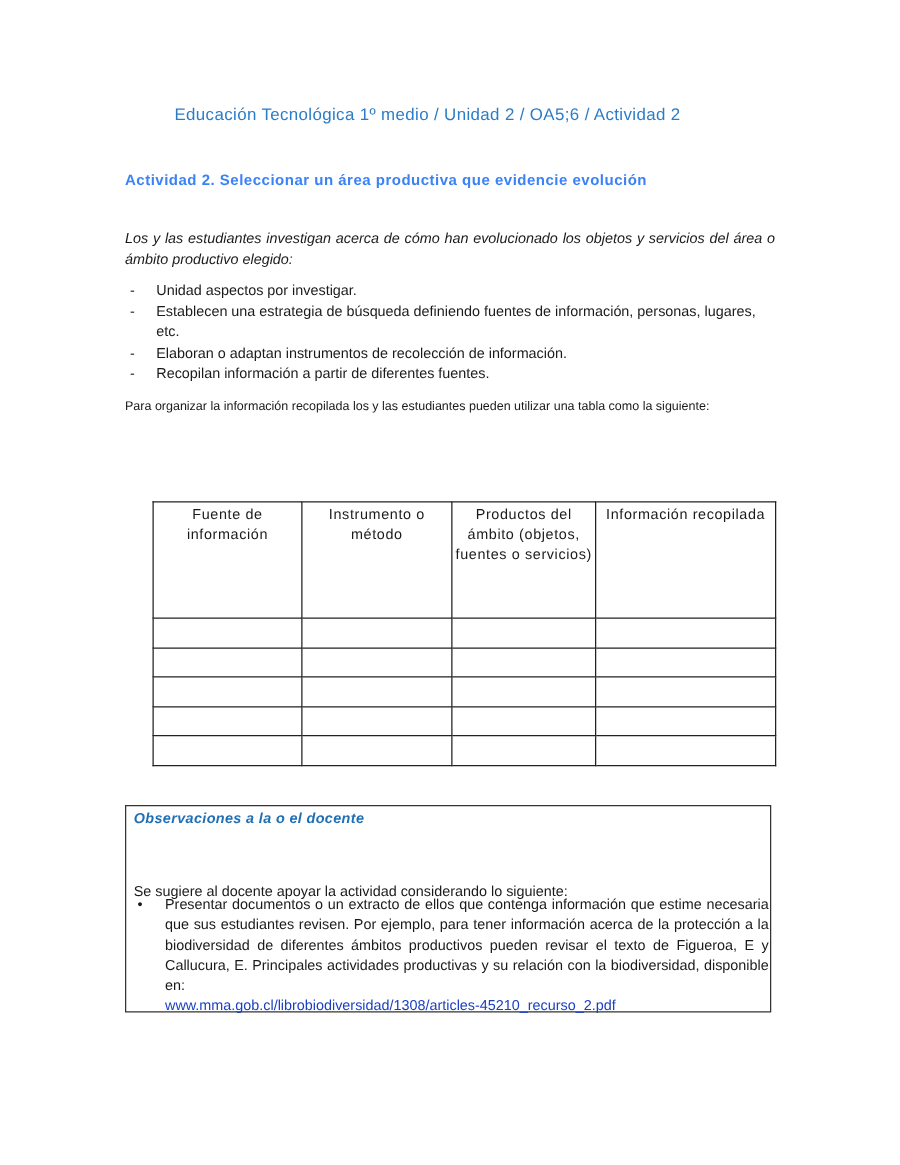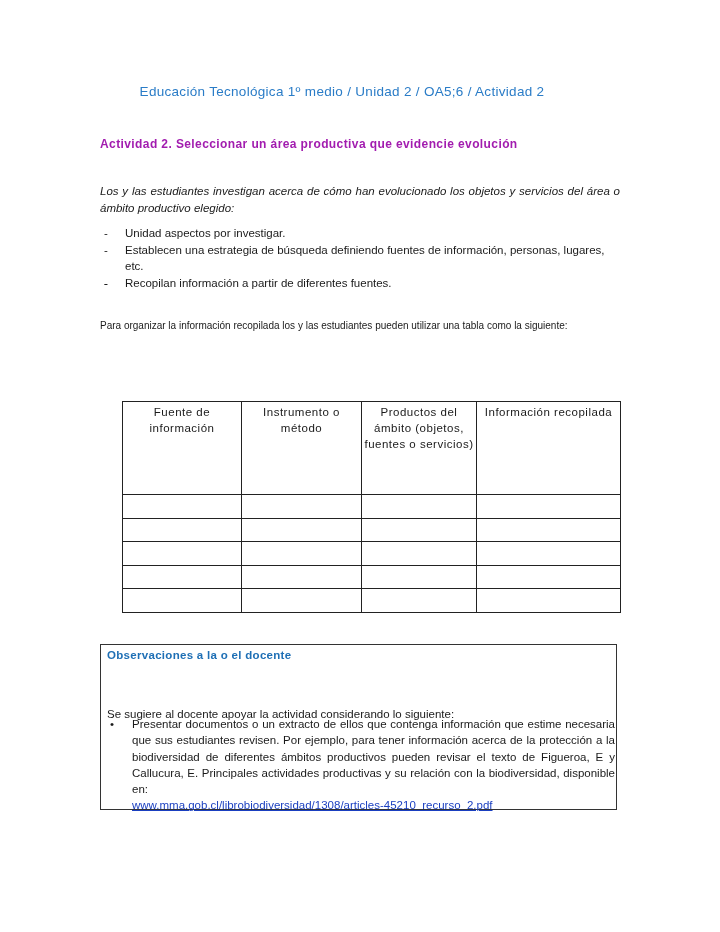--- a/index.html
+++ b/index.html
@@ -1,60 +1,60 @@
 <!DOCTYPE html>
 <html><head>
 <meta charset="utf-8">
 <style>
   html, body { margin: 0; padding: 0; background: #ffffff; }
   body { width: 720px; height: 932px; position: relative; overflow: hidden;
          font-family: "Liberation Sans", "DejaVu Sans", sans-serif; color: #1a1a1a; }
   .page-header { position: absolute; top: 84px; left: 0; width: 684px; text-align: center;
                  font-size: 13.5px; color: #2a7cc7; letter-spacing: 0.3px; }
   .activity-title { position: absolute; top: 137px; left: 100px; font-size: 12px; font-weight: bold;
-                    color: #a21caf; letter-spacing: 0.4px; }
+                    color: #3b82f6; letter-spacing: 0.4px; }
   .intro { position: absolute; top: 183px; left: 100px; width: 520px; font-size: 11.5px; line-height: 16.5px;
            text-align: justify; font-style: italic; }
   .bullets { position: absolute; top: 225px; left: 100px; width: 520px; margin: 0; padding: 0; list-style: none;
              font-size: 11.5px; line-height: 16.5px; }
   .bullets li { position: relative; padding-left: 25px; }
   .bullets li .dash { position: absolute; left: 4px; top: 0; }
   .para2 { position: absolute; top: 318px; left: 100px; width: 520px; font-size: 10px; line-height: 16.5px;
            text-align: justify; }
   table.info-table { position: absolute; top: 401px; left: 122px; width: 498px; border-collapse: collapse;
                      table-layout: fixed; }
   table.info-table th, table.info-table td { border: 1.3px solid #222; padding: 0; }
   table.info-table th { height: 90px; vertical-align: top; font-size: 11.5px; font-weight: normal;
                         line-height: 16px; text-align: center; padding-top: 2px; letter-spacing: 0.5px; }
   table.info-table td { height: 22.5px; }
   .obs-box { position: absolute; top: 644px; left: 100px; width: 517px; height: 166px;
              border: 1.3px solid #333; box-sizing: border-box; }
   .obs-title { position: absolute; top: 4px; left: 6px; font-size: 11.5px; font-weight: bold; color: #1e6fb5;
-               letter-spacing: 0.3px; }
+               letter-spacing: 0.3px; font-style: italic; }
   .obs-intro { position: absolute; top: 35px; left: 6px; font-size: 11.5px; margin-top: 28px; }
   .obs-bullets { position: absolute; top: 51px; left: 6px; width: 508px; margin: 0; padding: 0; list-style: none;
                  font-size: 11.5px; line-height: 16.3px; }
   .obs-bullets li { position: relative; padding-left: 25px; text-align: justify; text-align-last: left; }
   .obs-bullets li .dot { position: absolute; left: 3px; top: 0; }
   .obs-bullets .justify-line { display: block; text-align: justify; text-align-last: justify; margin-top: 20px; }
-  .obs-link { color: #1a3fc0; text-decoration: underline; }
+  .obs-link { color: #1a3fc0; }
 </style>
 </head>
 <body>
 
 <div class="page-header">Educación Tecnológica 1º medio / Unidad 2 / OA5;6 / Actividad 2</div>
 
 <div class="activity-title">Actividad 2. Seleccionar un área productiva que evidencie evolución</div>
 
 <div class="intro">Los y las estudiantes investigan acerca de cómo han evolucionado los objetos y servicios del área o ámbito productivo elegido:</div>
 
 <ul class="bullets">
   <li><span class="dash">-</span><span>Unidad aspectos por investigar.</span></li>
   <li><span class="dash">-</span><span>Establecen una estrategia de búsqueda definiendo fuentes de información, personas, lugares, etc.</span></li>
-  <li><span class="dash">-</span></li>
+  <li><span class="dash">-</span><span>Elaboran o adaptan instrumentos de recolección de información.</span></li>
   <li><span class="dash">-</span><span>Recopilan información a partir de diferentes fuentes.</span></li>
 </ul>
 
 <div class="para2">Para organizar la información recopilada los y las estudiantes pueden utilizar una tabla como la siguiente:</div>
 
 <table class="info-table">
   <colgroup>
     <col style="width:119px">
       <col style="width:120px">
       <col style="width:115px">

